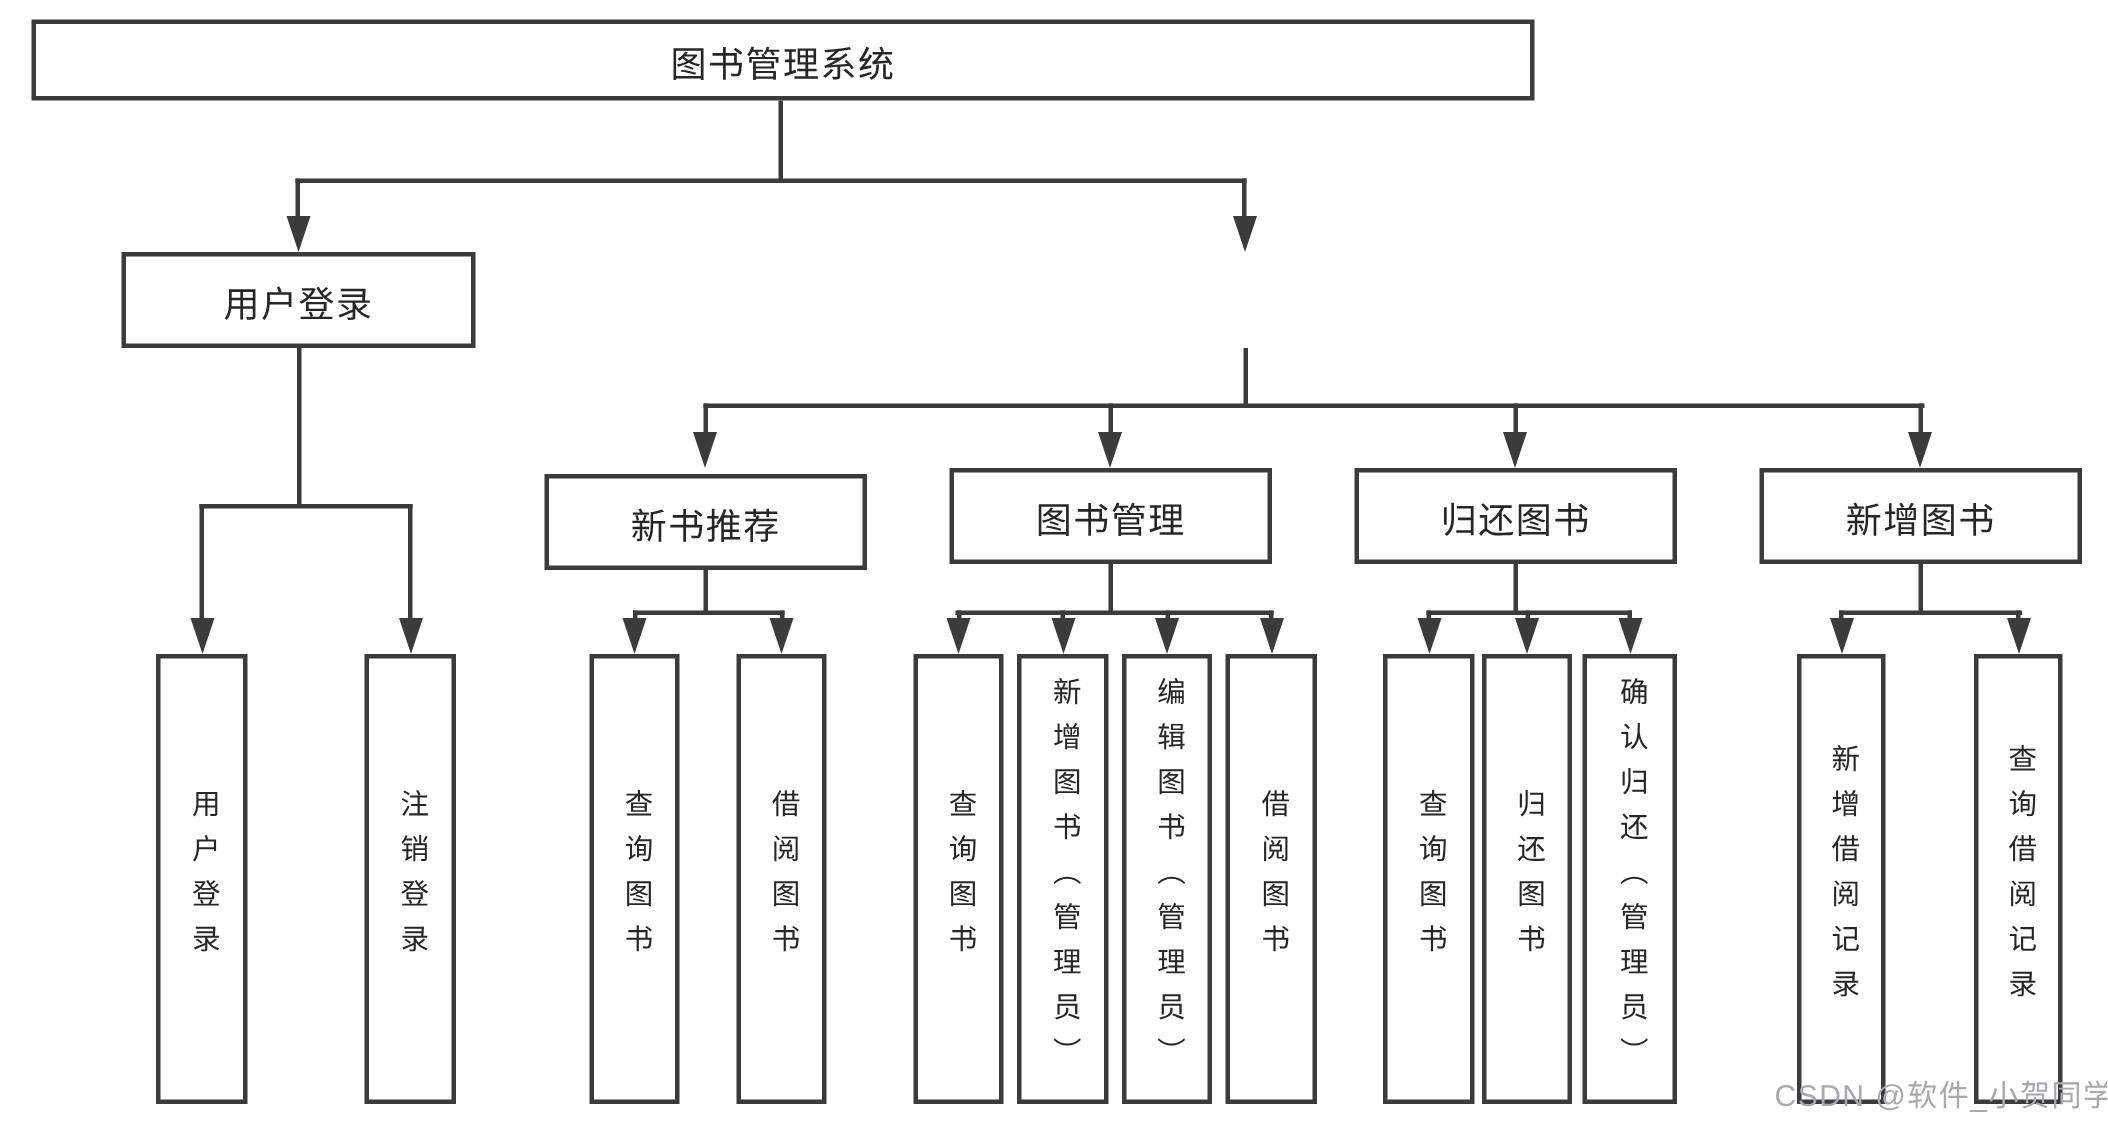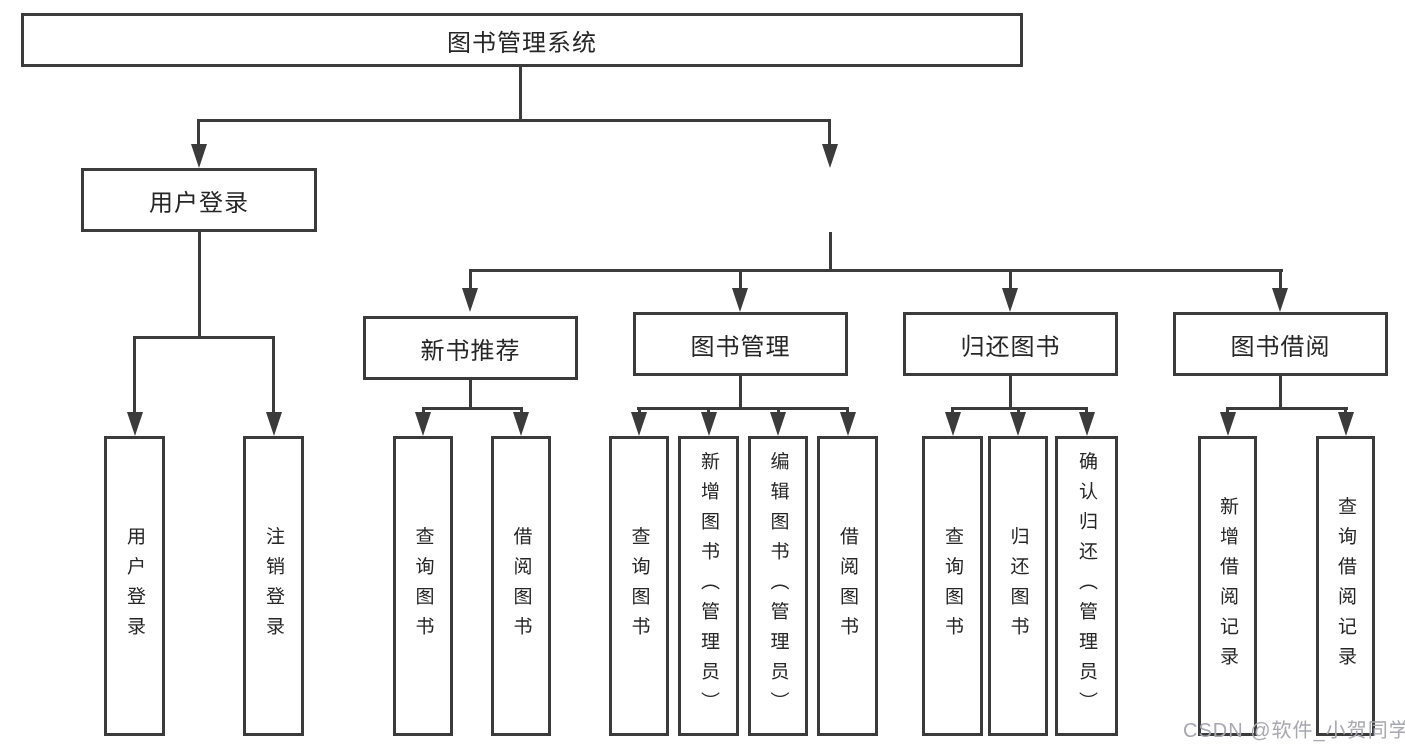--- a/index.html
+++ b/index.html
@@ -130,21 +130,21 @@
   <div class="box" style="left:363px;top:316px;width:215px;height:64px">
     <span class="hlabel">新书推荐</span>
   </div>
   <div class="box" style="left:633px;top:312px;width:215px;height:64px">
     <span class="hlabel">图书管理</span>
   </div>
   <div class="box" style="left:903px;top:312px;width:215px;height:64px">
     <span class="hlabel">归还图书</span>
   </div>
   <div class="box" style="left:1173px;top:312px;width:215px;height:64px">
-    <span class="hlabel">图书借阅</span>
+    <span class="hlabel">新增图书</span>
   </div>
 
   <div class="box" style="left:104px;top:436px;width:61px;height:300px">
     <span class="vlabel">用户登录</span>
   </div>
   <div class="box" style="left:243px;top:436px;width:61px;height:300px">
     <span class="vlabel">注销登录</span>
   </div>
 
   <div class="box" style="left:393px;top:436px;width:60px;height:300px">

